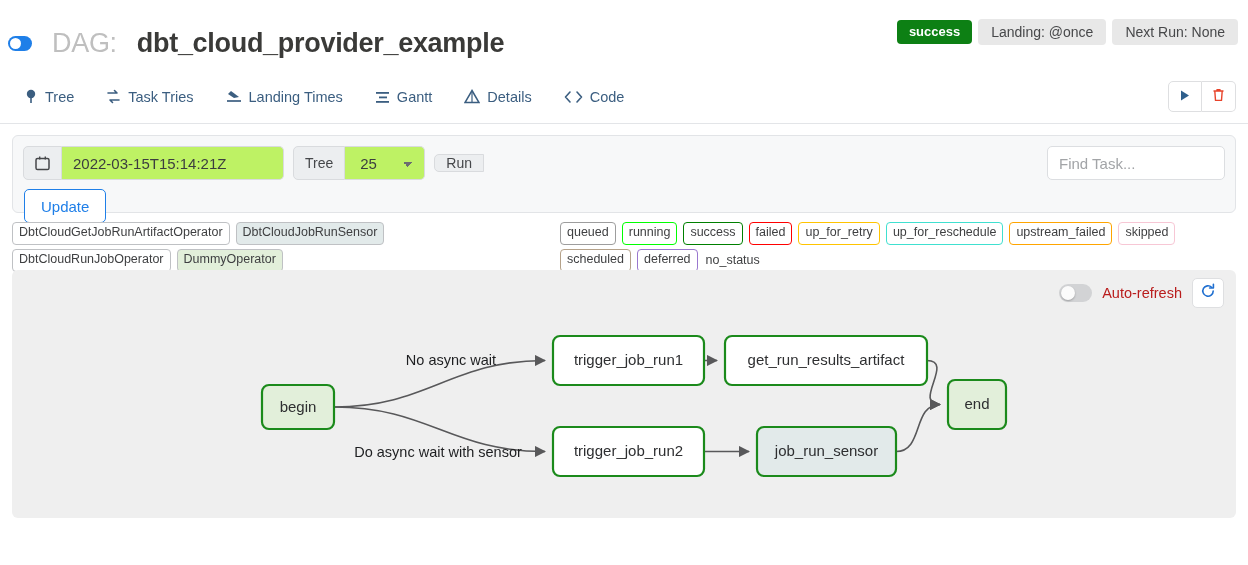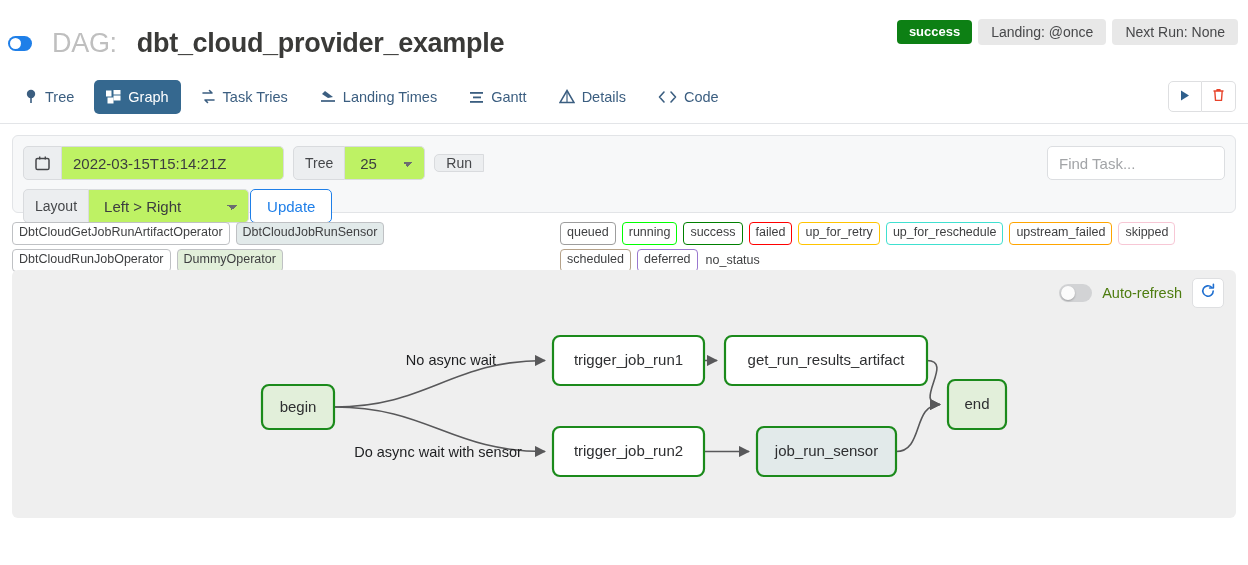--- a/index.html
+++ b/index.html
@@ -250,21 +250,21 @@
   }
   .switch::after {
     content: "";
     position: absolute;
     left: 2px; top: 2px;
     width: 14px; height: 14px;
     border-radius: 50%;
     background: #fbfbfb;
     box-shadow: 0 1px 2px rgba(0,0,0,.25);
   }
-  .refresh-label { font-size: 14.5px; color: #4d7c0f; }
+  .refresh-label { font-size: 14.5px; color: #b91c1c; }
   .refresh-btn {
     width: 32px; height: 30px;
     background: #fff;
     border: 1px solid #dedfe1;
     border-radius: 5px;
     display: flex; align-items: center; justify-content: center;
     cursor: pointer;
   }
   .graph-svg { position: absolute; left: 0; top: 0; }
 
@@ -306,31 +306,20 @@
     <div class="tab">
       <span class="ico">
         <svg width="14" height="15" viewBox="0 0 14 15">
             <ellipse cx="7" cy="5" rx="4.2" ry="4.2" fill="#3b5e80"></ellipse>
             <rect x="6.2" y="8" width="1.6" height="6" fill="#3b5e80"></rect>
           </svg>
       </span>
       <span>Tree</span>
     </div>
 
-    <div class="tab active">
-      <span class="ico">
-        <svg width="15" height="14" viewBox="0 0 15 14">
-            <rect x="0" y="1" width="5" height="5" fill="#fff"></rect>
-            <rect x="8" y="0" width="6" height="4" fill="#fff"></rect>
-            <rect x="8" y="6" width="6" height="4" fill="#fff"></rect>
-            <rect x="2" y="8" width="5" height="5" fill="#fff"></rect>
-          </svg>
-      </span>
-      <span>Graph</span>
-    </div>
 
 
 
     <div class="tab">
       <span class="ico">
         <svg width="15" height="15" viewBox="0 0 15 15">
             <path d="M2 4h9l-2.5-2.5M13 11H4l2.5 2.5" stroke="#3b5e80" stroke-width="1.6" fill="none" stroke-linecap="round" stroke-linejoin="round"></path>
           </svg>
       </span>
       <span>Task Tries</span>
@@ -412,24 +401,20 @@
       <div class="ig-addon">Tree</div>
       <select class="ig-field runs-sel"><option value="5">5</option><option value="25" selected="">25</option><option value="50">50</option><option value="100">100</option><option value="365">365</option></select>
     </div>
     <div class="gap"></div>
     <div class="ig">
       <div class="ig-addon">Run</div>
     </div>
   </div>
 
   <div class="fp-row second">
-    <div class="ig">
-      <div class="ig-addon">Layout</div>
-      <select class="ig-field layout-sel"><option value="Left &gt; Right">Left &gt; Right</option><option value="Right &gt; Left">Right &gt; Left</option><option value="Top &gt; Bottom">Top &gt; Bottom</option><option value="Bottom &gt; Top">Bottom &gt; Top</option></select>
-    </div>
     <button class="btn-update">Update</button>
   </div>
 
   <input class="find-task" placeholder="Find Task..." style="">
 </div>
 
 <div class="legend">
   <div class="legend-ops"><span class="chip" style="background: rgb(255, 255, 255); border-color: rgb(191, 193, 196);">DbtCloudGetJobRunArtifactOperator</span><span class="chip" style="background: rgb(226, 234, 234); border-color: rgb(191, 193, 196);">DbtCloudJobRunSensor</span><span class="chip" style="background: rgb(255, 255, 255); border-color: rgb(191, 193, 196);">DbtCloudRunJobOperator</span><span class="chip" style="background: rgb(226, 239, 218); border-color: rgb(191, 193, 196);">DummyOperator</span></div>
   <div class="legend-states"><span class="chip state" style="background: rgb(255, 255, 255); border-color: rgb(157, 157, 157);">queued</span><span class="chip state" style="background: rgb(255, 255, 255); border-color: rgb(0, 255, 0);">running</span><span class="chip state" style="background: rgb(255, 255, 255); border-color: rgb(0, 128, 0);">success</span><span class="chip state" style="background: rgb(255, 255, 255); border-color: rgb(255, 0, 0);">failed</span><span class="chip state" style="background: rgb(255, 255, 255); border-color: rgb(255, 196, 0);">up_for_retry</span><span class="chip state" style="background: rgb(255, 255, 255); border-color: rgb(64, 224, 208);">up_for_reschedule</span><span class="chip state" style="background: rgb(255, 255, 255); border-color: rgb(255, 165, 0);">upstream_failed</span><span class="chip state" style="background: rgb(255, 255, 255); border-color: rgb(247, 199, 213);">skipped</span><span class="chip state" style="background: rgb(255, 255, 255); border-color: rgb(181, 162, 138);">scheduled</span><span class="chip state" style="background: rgb(255, 255, 255); border-color: rgb(154, 119, 207);">deferred</span><span class="nostatus">no_status</span></div>
 </div>

